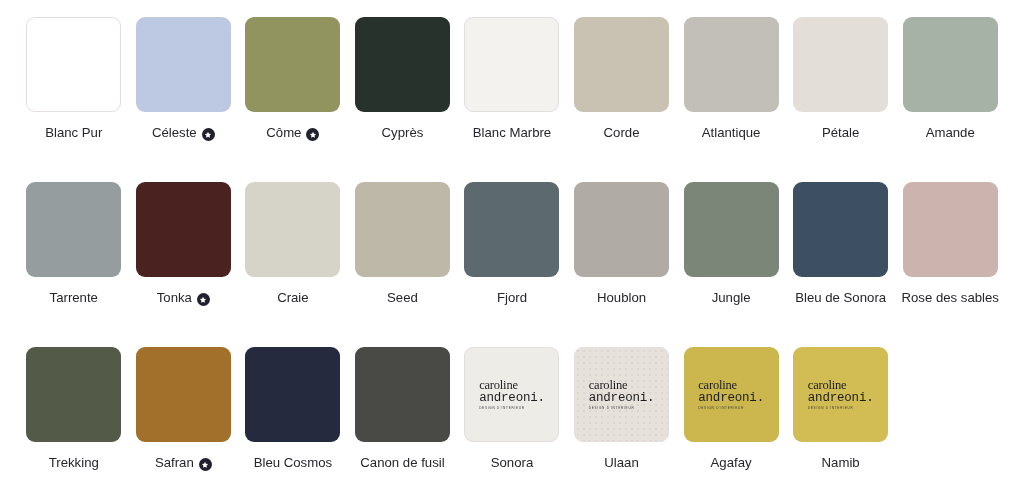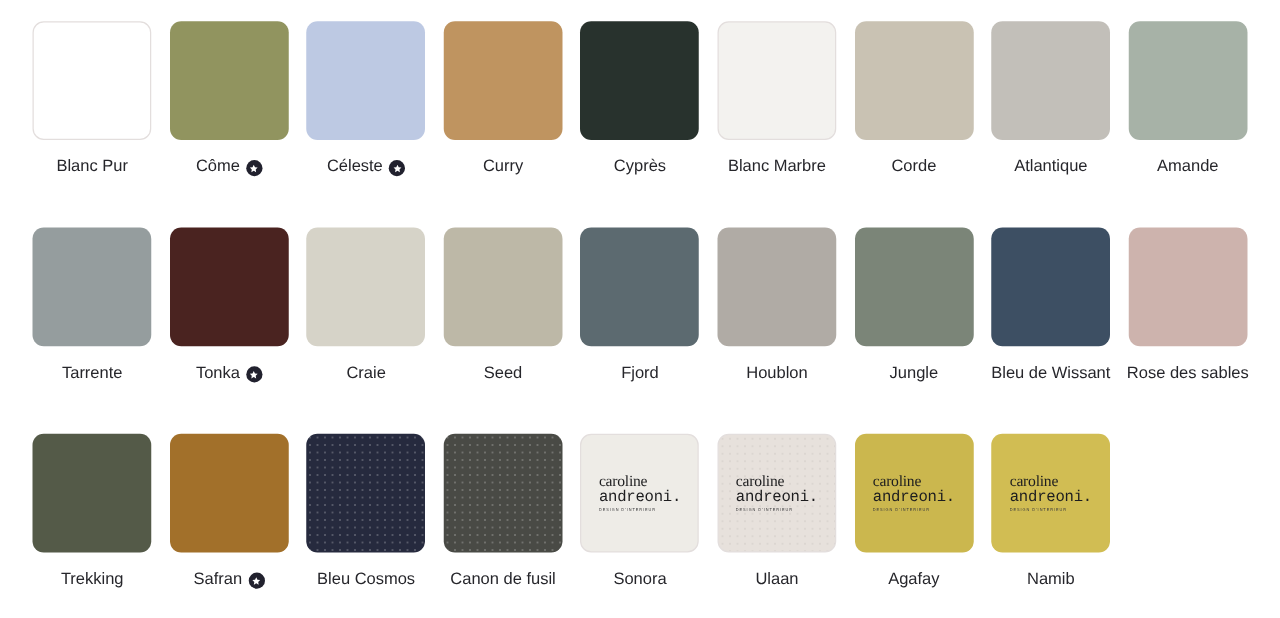--- a/index.html
+++ b/index.html
@@ -118,48 +118,42 @@
 <body>
 
 <div id="swatch-grid">
     <div class="swatch-cell">
       <div class="swatch-chip bordered" style="background: rgb(255, 255, 255);"></div>
       <div class="swatch-label">
         <span class="label-text">Blanc Pur</span>
       </div>
     </div>
     <div class="swatch-cell">
+      <div class="swatch-chip" style="background: rgb(189, 201, 227);"></div>
+      <div class="swatch-label">
+        <span class="label-text">Céleste</span>
+        <span class="star-badge">
+          <svg width="8" height="8" viewBox="0 0 24 24" aria-hidden="true">
+            <path fill="#ffffff" d="M12 2.2l2.9 5.9 6.5.95-4.7 4.6 1.1 6.45L12 17.05 6.2 20.1l1.1-6.45-4.7-4.6 6.5-.95z"></path>
+          </svg>
+        </span>
+      </div>
+    </div>
+    <div class="swatch-cell">
       <div class="swatch-chip" style="background: rgb(145, 148, 95);"></div>
       <div class="swatch-label">
         <span class="label-text">Côme</span>
         <span class="star-badge">
           <svg width="8" height="8" viewBox="0 0 24 24" aria-hidden="true">
             <path fill="#ffffff" d="M12 2.2l2.9 5.9 6.5.95-4.7 4.6 1.1 6.45L12 17.05 6.2 20.1l1.1-6.45-4.7-4.6 6.5-.95z"></path>
           </svg>
         </span>
       </div>
     </div>
     <div class="swatch-cell">
-      <div class="swatch-chip" style="background: rgb(189, 201, 227);"></div>
-      <div class="swatch-label">
-        <span class="label-text">Céleste</span>
-        <span class="star-badge">
-          <svg width="8" height="8" viewBox="0 0 24 24" aria-hidden="true">
-            <path fill="#ffffff" d="M12 2.2l2.9 5.9 6.5.95-4.7 4.6 1.1 6.45L12 17.05 6.2 20.1l1.1-6.45-4.7-4.6 6.5-.95z"></path>
-          </svg>
-        </span>
-      </div>
-    </div>
-    <div class="swatch-cell">
-      <div class="swatch-chip" style="background: rgb(191, 148, 96);"></div>
-      <div class="swatch-label">
-        <span class="label-text">Curry</span>
-      </div>
-    </div>
-    <div class="swatch-cell">
       <div class="swatch-chip" style="background: rgb(40, 50, 45);"></div>
       <div class="swatch-label">
         <span class="label-text">Cyprès</span>
       </div>
     </div>
     <div class="swatch-cell">
       <div class="swatch-chip bordered" style="background: rgb(243, 242, 239);"></div>
       <div class="swatch-label">
         <span class="label-text">Blanc Marbre</span>
       </div>
@@ -167,20 +161,26 @@
     <div class="swatch-cell">
       <div class="swatch-chip" style="background: rgb(201, 194, 179);"></div>
       <div class="swatch-label">
         <span class="label-text">Corde</span>
       </div>
     </div>
     <div class="swatch-cell">
       <div class="swatch-chip" style="background: rgb(194, 191, 185);"></div>
       <div class="swatch-label">
         <span class="label-text">Atlantique</span>
+      </div>
+    </div>
+    <div class="swatch-cell">
+      <div class="swatch-chip" style="background: rgb(228, 222, 217);"></div>
+      <div class="swatch-label">
+        <span class="label-text">Pétale</span>
       </div>
     </div>
     <div class="swatch-cell">
       <div class="swatch-chip" style="background: rgb(167, 178, 167);"></div>
       <div class="swatch-label">
         <span class="label-text">Amande</span>
       </div>
     </div>
     <div class="swatch-cell">
       <div class="swatch-chip" style="background: rgb(149, 157, 158);"></div>
@@ -225,21 +225,21 @@
     </div>
     <div class="swatch-cell">
       <div class="swatch-chip" style="background: rgb(123, 133, 120);"></div>
       <div class="swatch-label">
         <span class="label-text">Jungle</span>
       </div>
     </div>
     <div class="swatch-cell">
       <div class="swatch-chip" style="background: rgb(61, 79, 99);"></div>
       <div class="swatch-label">
-        <span class="label-text">Bleu de Wissant</span>
+        <span class="label-text">Bleu de Sonora</span>
       </div>
     </div>
     <div class="swatch-cell">
       <div class="swatch-chip" style="background: rgb(205, 179, 173);"></div>
       <div class="swatch-label">
         <span class="label-text">Rose des sables</span>
       </div>
     </div>
     <div class="swatch-cell">
       <div class="swatch-chip" style="background: rgb(84, 90, 72);"></div>

